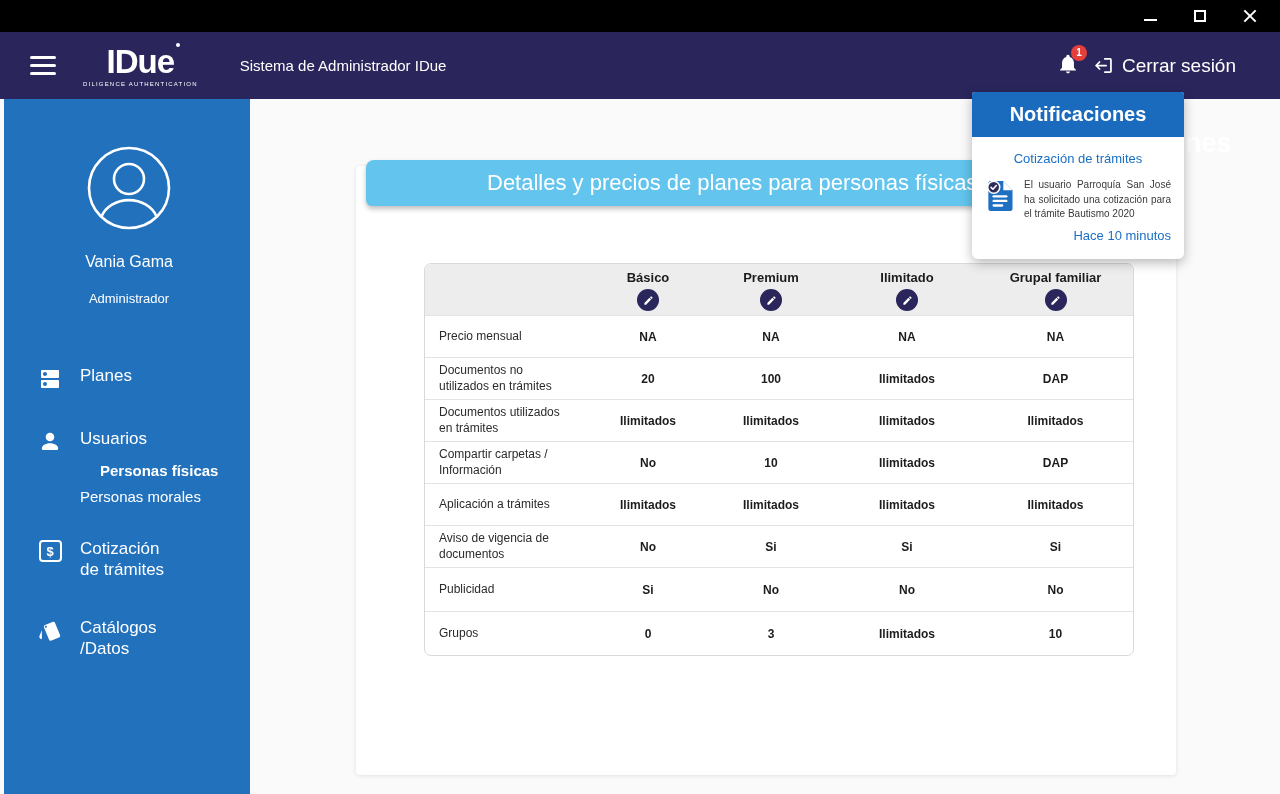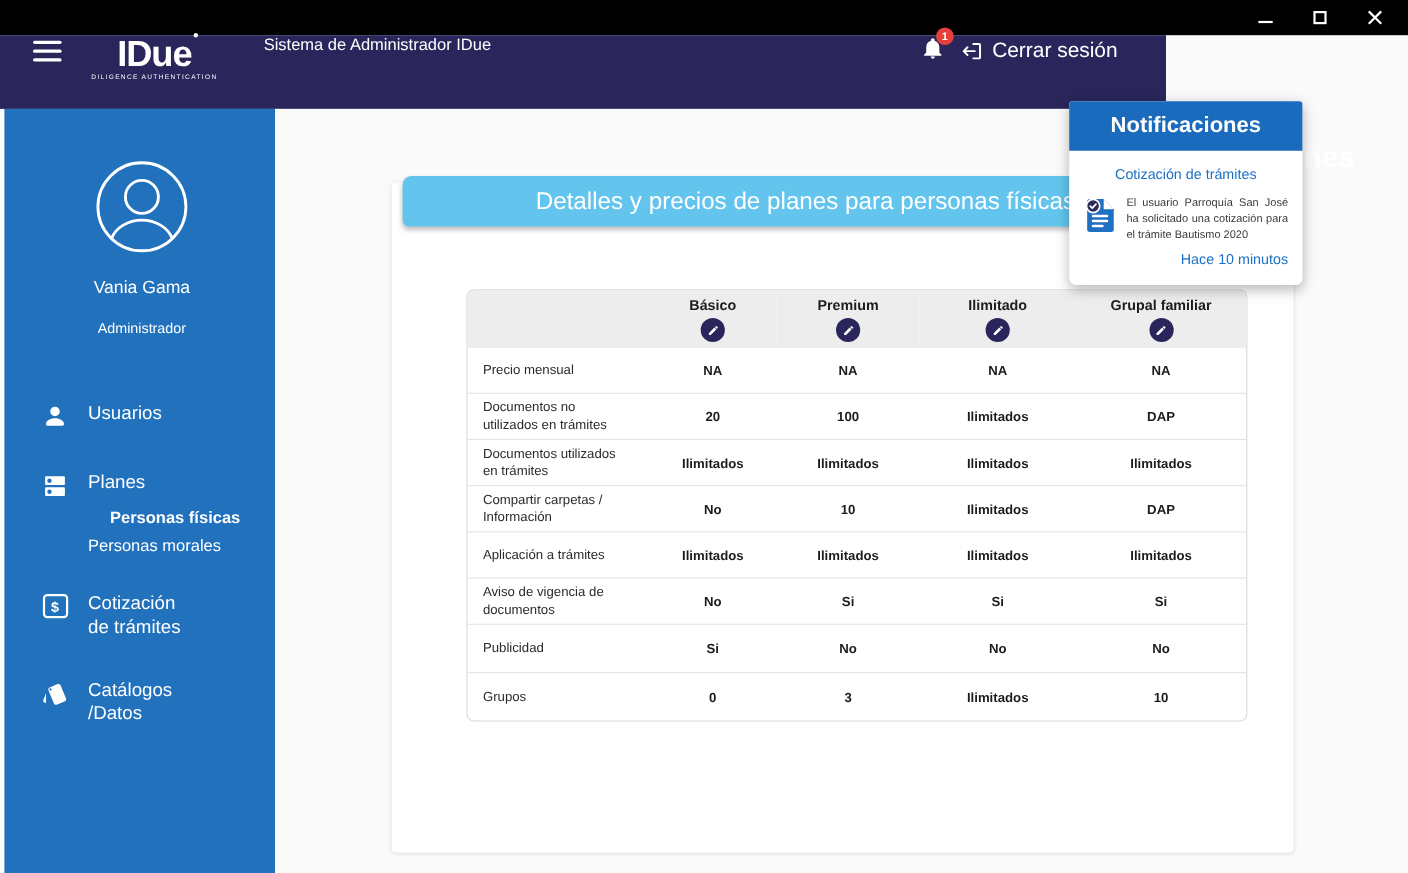--- a/index.html
+++ b/index.html
@@ -12,22 +12,22 @@
             display:flex; align-items:center; justify-content:flex-end; gap:22px; padding-right:16px; }
   .chrome .ctl { width:28px; height:22px; display:flex; align-items:center; justify-content:center; cursor:pointer; }
   .glyph-min { width:13px; border-top:2px solid #fff; margin-top:8px; }
   .glyph-max { width:12px; height:12px; border:2px solid #fff; }
   .glyph-close { position:relative; width:14px; height:14px; }
   .glyph-close::before, .glyph-close::after { content:""; position:absolute; left:-1px; top:6px; width:16px; height:2px; background:#fff; }
   .glyph-close::before { transform:rotate(45deg); }
   .glyph-close::after  { transform:rotate(-45deg); }
 
   
-  .topbar { position:absolute; left:0; top:32px; width:1060px; height:67px; background:var(--navy,#2a265c);
-            display:flex; align-items:flex-start; color:#fff; }
+  .topbar { position:absolute; left:0; top:32px; width:1280px; height:67px; background:var(--navy,#2a265c);
+            display:flex; align-items:center; color:#fff; }
   .hamburger { margin-left:30px; cursor:pointer; }
   .hamburger i { display:block; width:26px; height:3px; background:#fff; border-radius:2px; margin:5px 0; }
   .logo { margin-left:27px; display:flex; flex-direction:column; align-items:center; line-height:1; cursor:pointer; }
   .logo-text { font-size:33px; font-weight:bold; letter-spacing:-1px; position:relative; }
   .logo-text .tm-dot { position:absolute; right:-6px; top:-2px; width:4px; height:4px; background:#fff; border-radius:50%; }
   .logo-sub { font-size:6px; letter-spacing:1.2px; margin-top:3px; white-space:nowrap; }
   .app-title { margin-left:42px; font-size:15px; font-weight:400; }
   .topbar-right { margin-left:auto; margin-right:44px; display:flex; align-items:center; gap:14px; }
   .bell-wrap { position:relative; cursor:pointer; }
   .badge { position:absolute; top:-7px; right:-8px; min-width:16px; height:16px; border-radius:50%;
@@ -151,34 +151,34 @@
       </svg>
       <div class="profile-name">Vania Gama</div>
       <div class="profile-role">Administrador</div>
     </div>
 
     <div class="menu">
 
       <div class="menu-item">
         <span class="mi-icon">
           <svg width="24" height="24" viewBox="0 0 24 24">
+              <path fill="#fff" d="M20 13H4c-.55 0-1 .45-1 1v6c0 .55.45 1 1 1h16c.55 0 1-.45 1-1v-6c0-.55-.45-1-1-1zM7 19c-1.1 0-2-.9-2-2s.9-2 2-2 2 .9 2 2-.9 2-2 2zM20 3H4c-.55 0-1 .45-1 1v6c0 .55.45 1 1 1h16c.55 0 1-.45 1-1V4c0-.55-.45-1-1-1zM7 9c-1.1 0-2-.9-2-2s.9-2 2-2 2 .9 2 2-.9 2-2 2z"></path>
+            </svg>
+        </span>
+        <span class="mi-text">Planes</span>
+      </div>
+
+      <div class="menu-item">
+        <span class="mi-icon">
+          <svg width="24" height="24" viewBox="0 0 24 24">
               <circle cx="12" cy="7" r="4.3" fill="#fff"></circle>
               <path d="M12 13.2c-4.5 0-8.2 2.3-8.2 5.3 0 .9.6 1.5 1.5 1.5h13.4c.9 0 1.5-.6 1.5-1.5 0-3-3.7-5.3-8.2-5.3z" fill="#fff"></path>
             </svg>
         </span>
         <span class="mi-text">Usuarios</span>
-      </div>
-
-      <div class="menu-item">
-        <span class="mi-icon">
-          <svg width="24" height="24" viewBox="0 0 24 24">
-              <path fill="#fff" d="M20 13H4c-.55 0-1 .45-1 1v6c0 .55.45 1 1 1h16c.55 0 1-.45 1-1v-6c0-.55-.45-1-1-1zM7 19c-1.1 0-2-.9-2-2s.9-2 2-2 2 .9 2 2-.9 2-2 2zM20 3H4c-.55 0-1 .45-1 1v6c0 .55.45 1 1 1h16c.55 0 1-.45 1-1V4c0-.55-.45-1-1-1zM7 9c-1.1 0-2-.9-2-2s.9-2 2-2 2 .9 2 2-.9 2-2 2z"></path>
-            </svg>
-        </span>
-        <span class="mi-text">Planes</span>
       </div>
       <div class="submenu">
         <div class="submenu-item active">Personas físicas</div>
         <div class="submenu-item">Personas morales</div>
       </div>
 
       <div class="menu-item">
         <span class="mi-icon">
           <span class="money-icon">$</span>
         </span>

